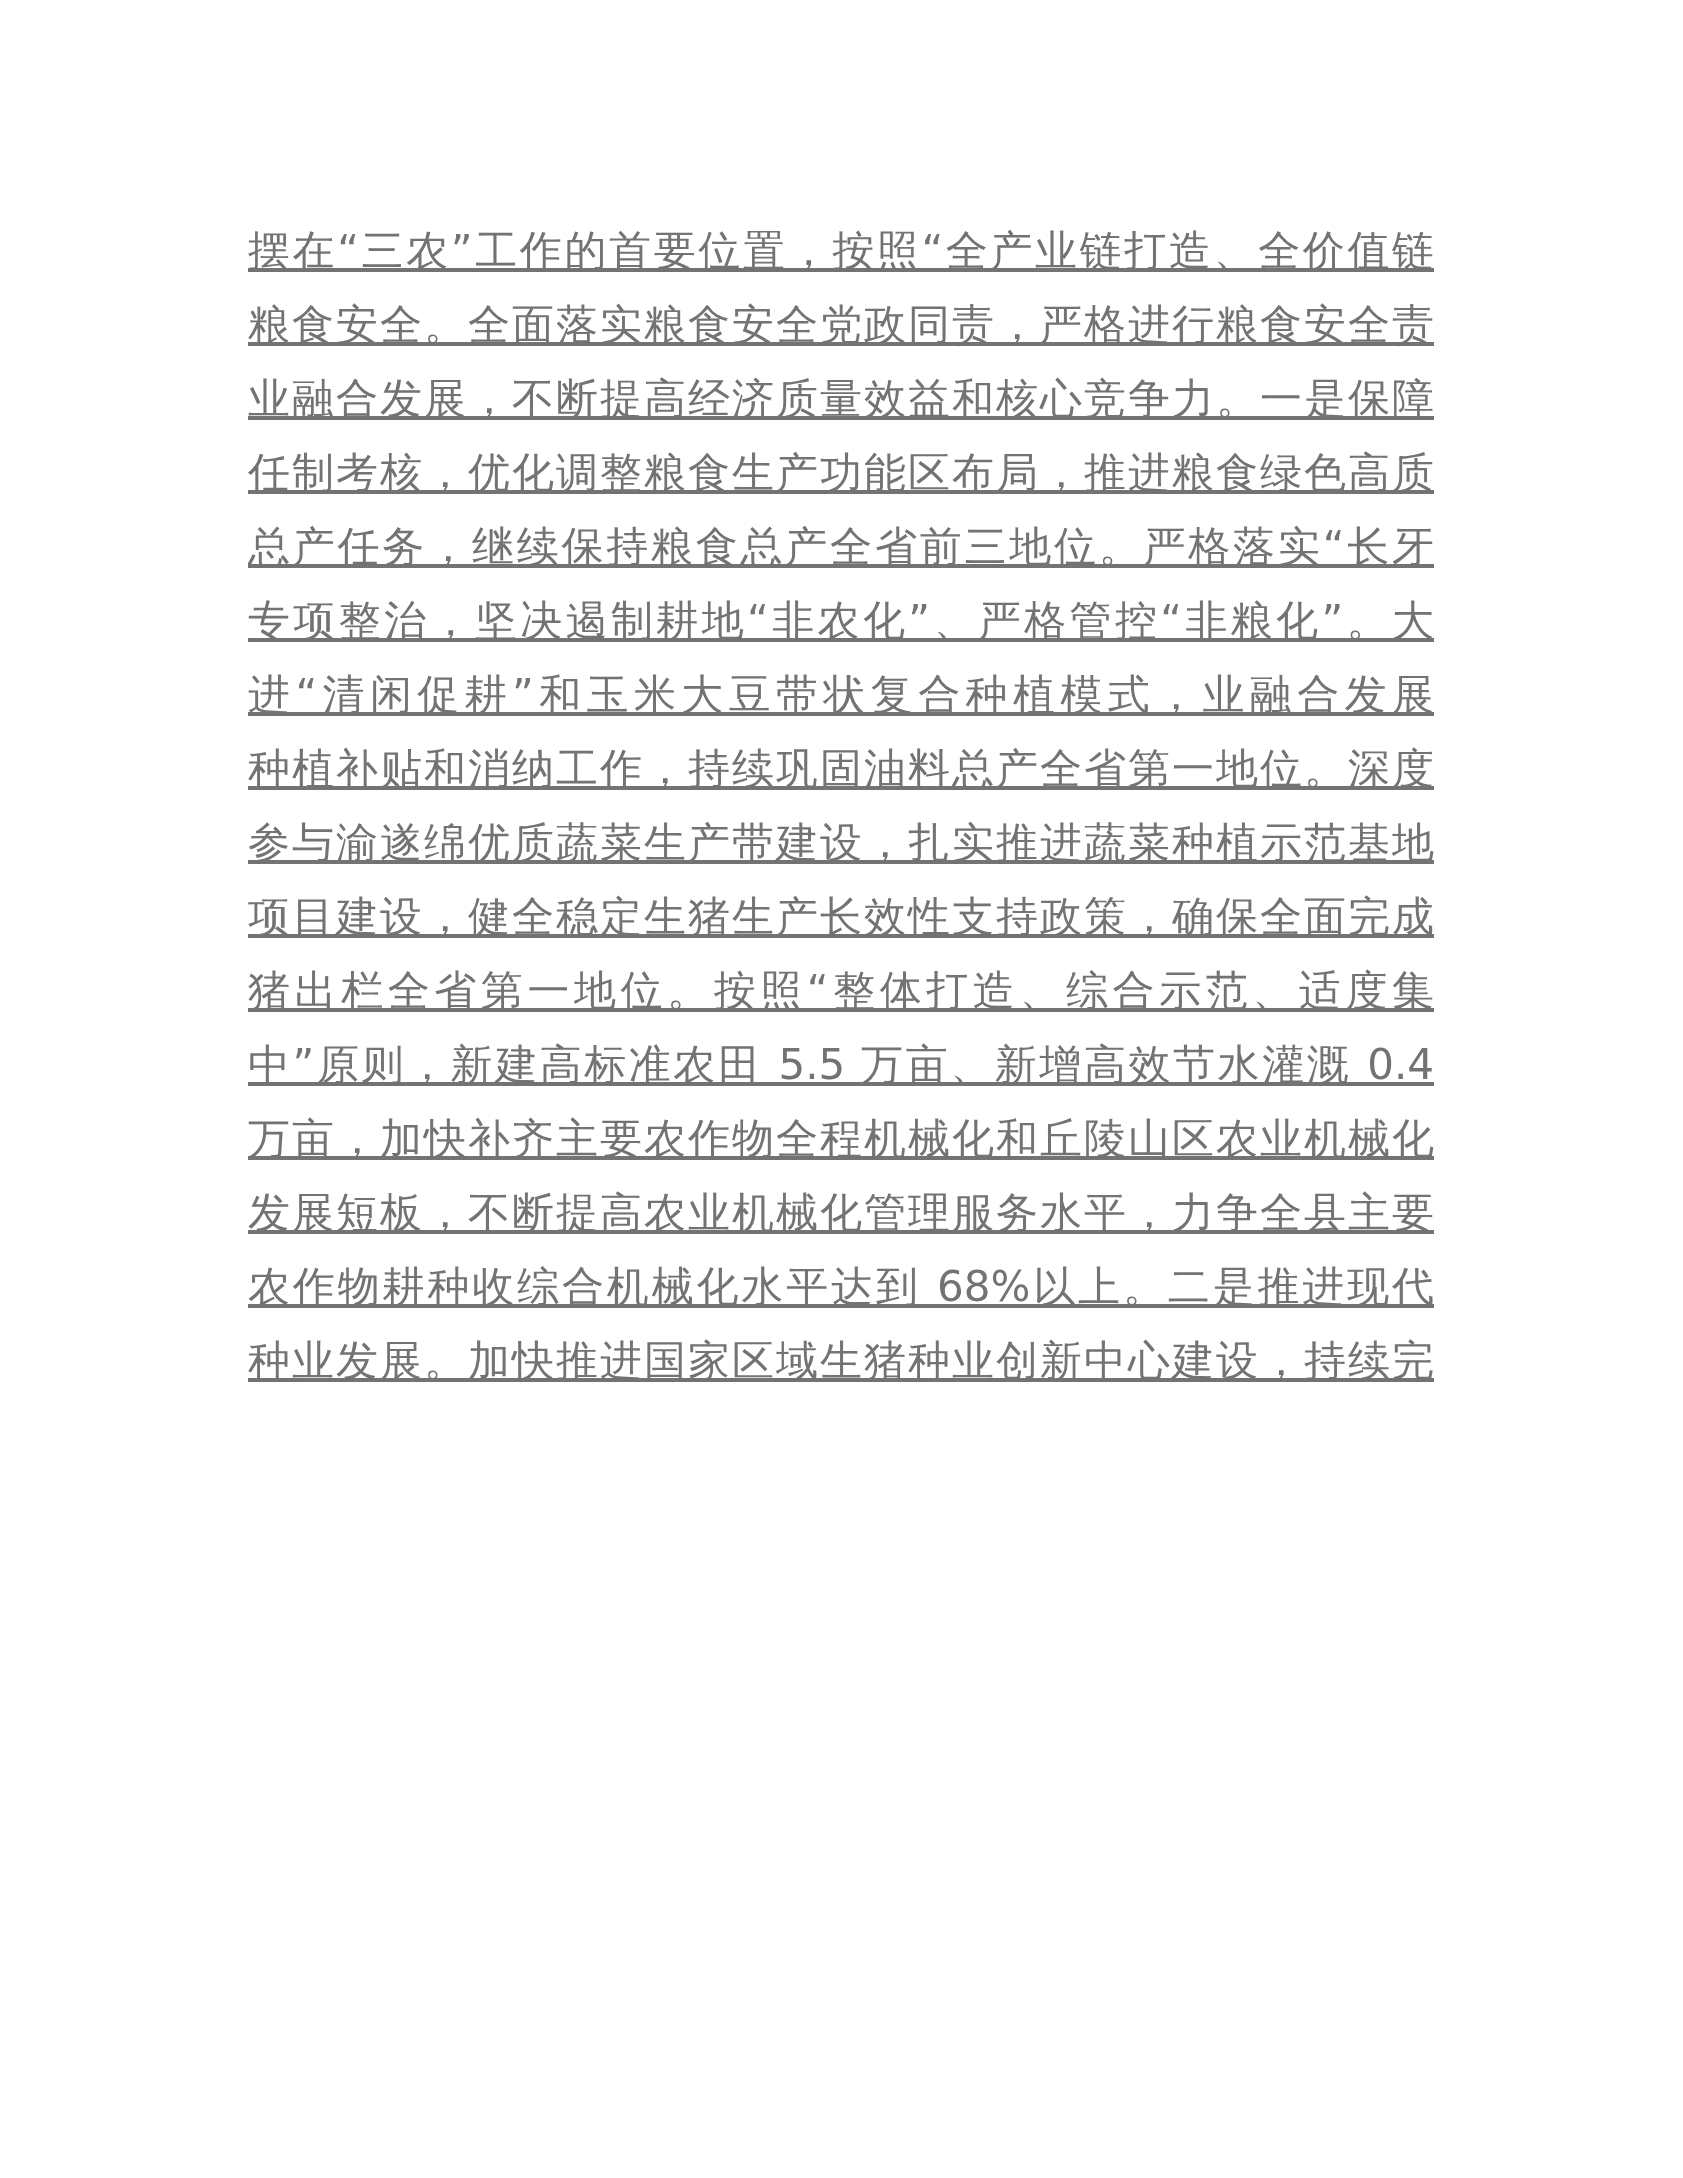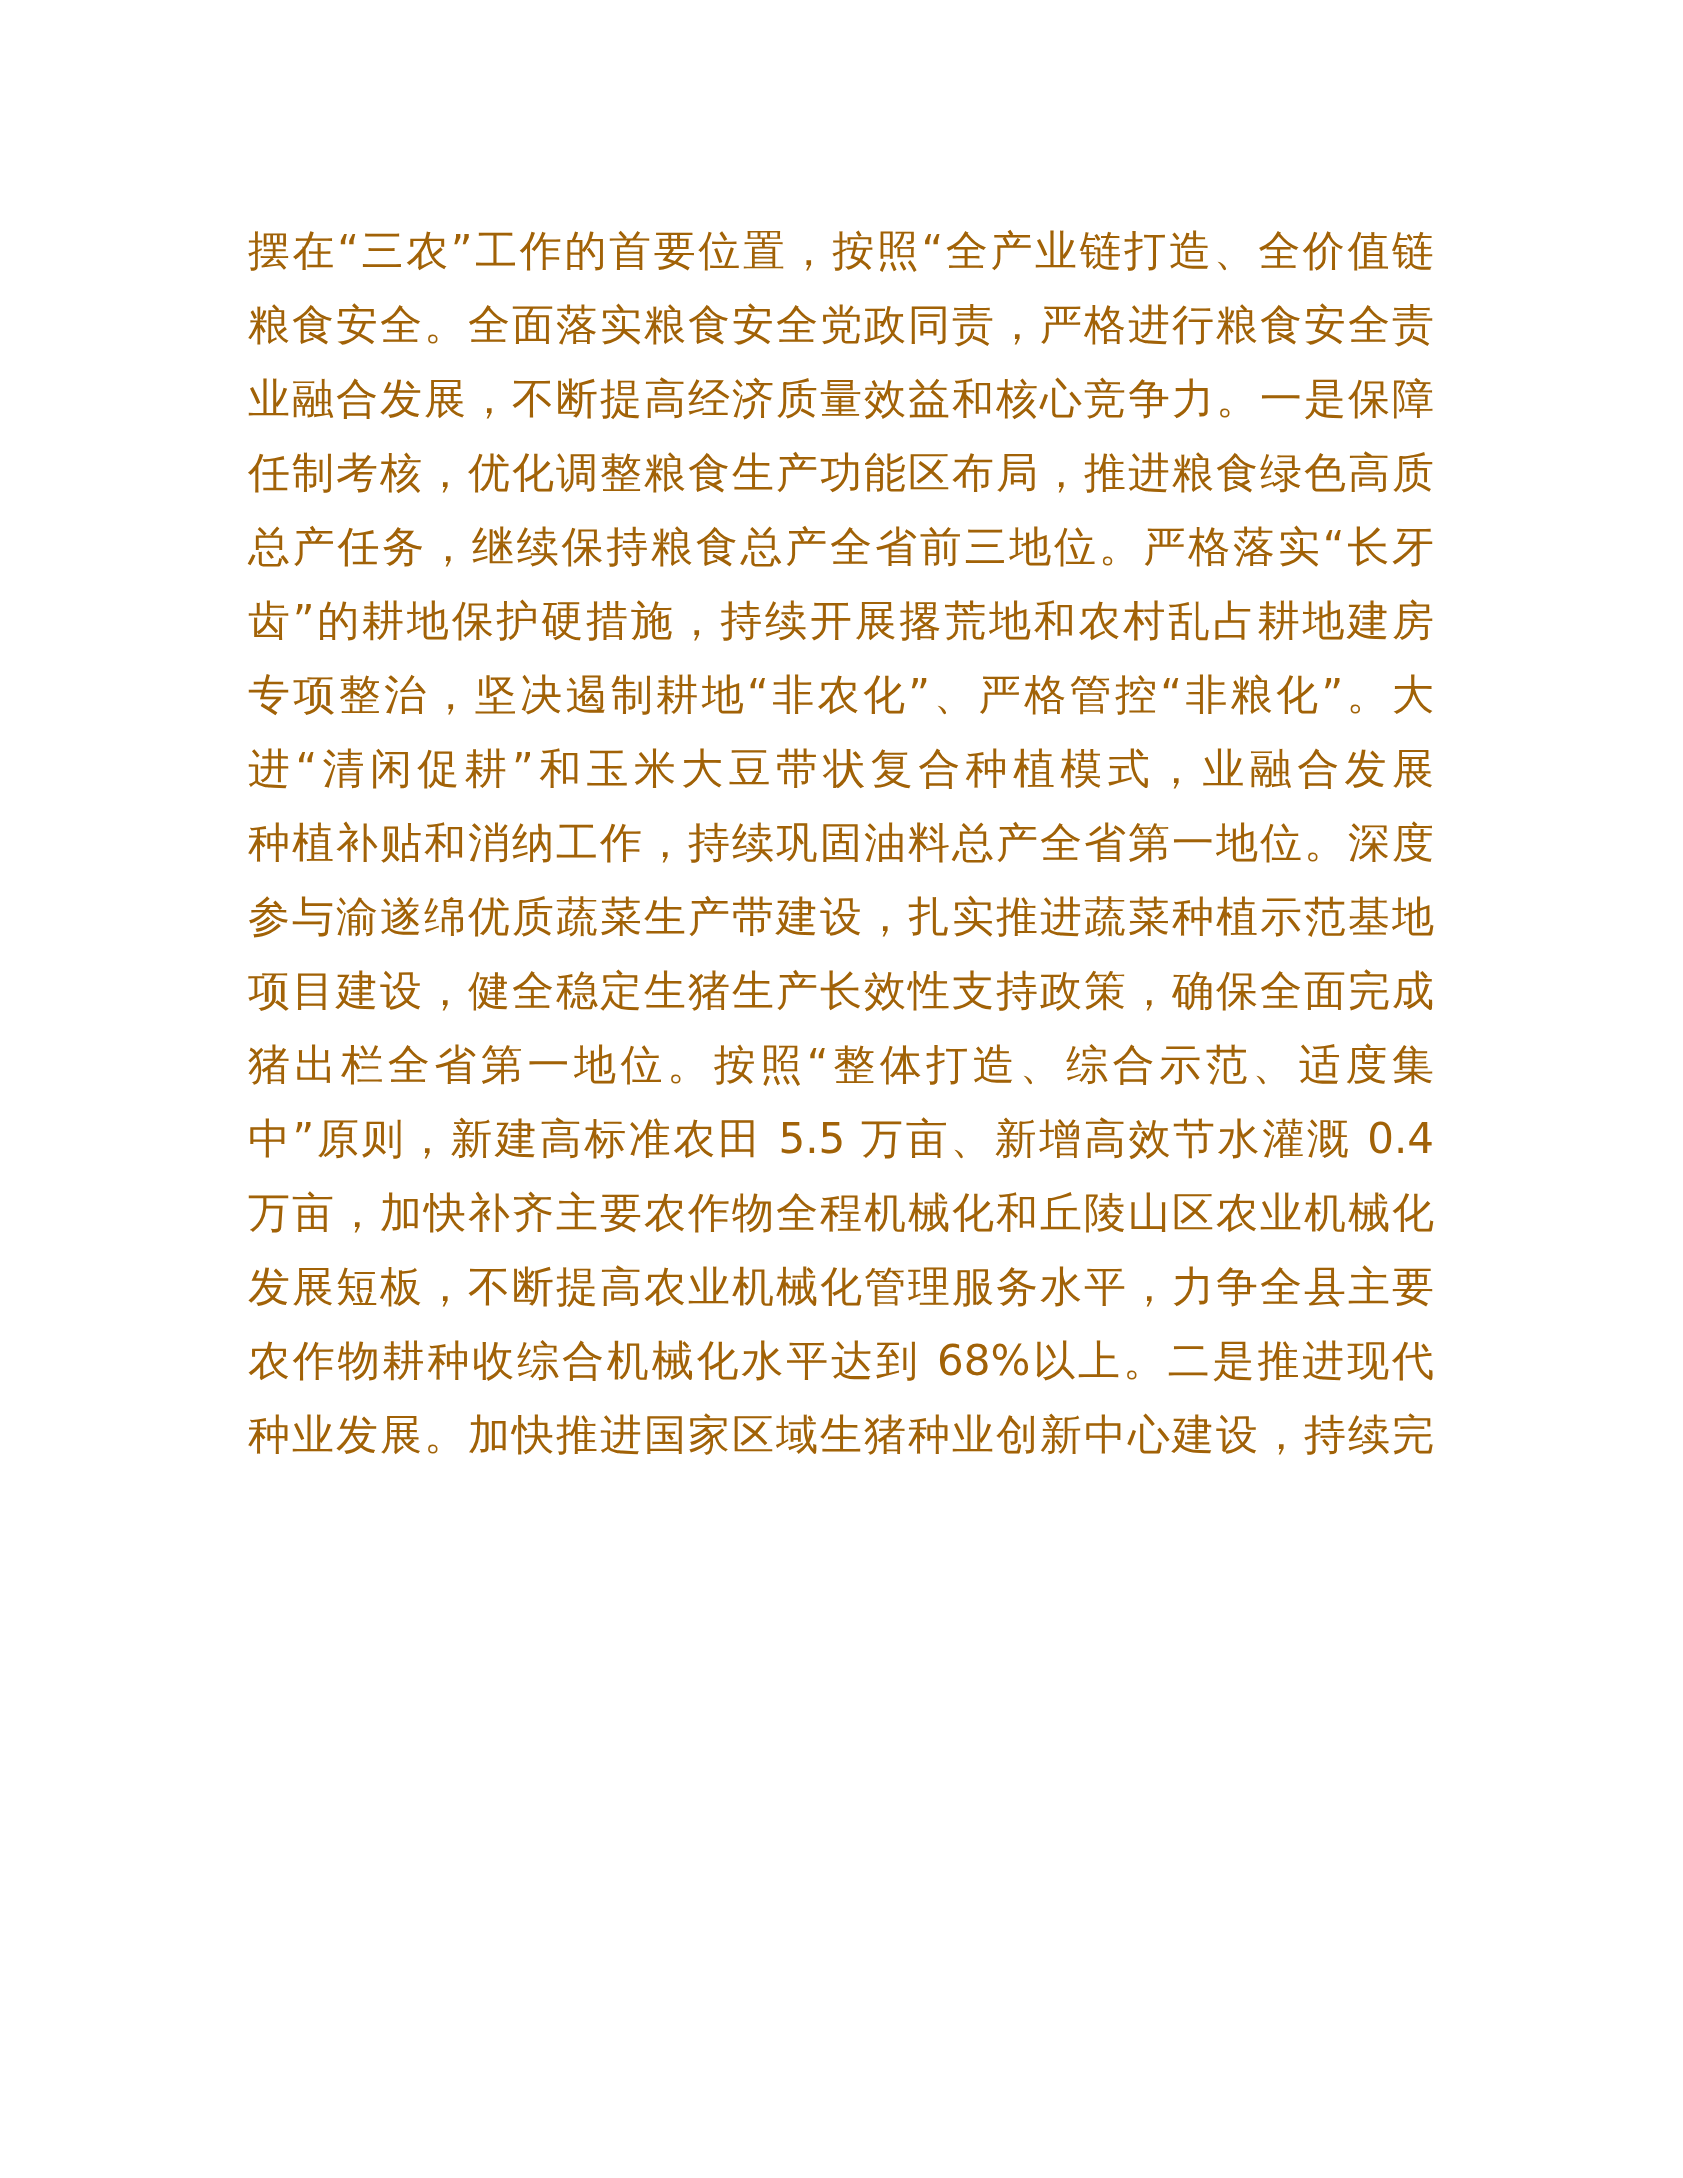--- a/index.html
+++ b/index.html
@@ -19,24 +19,25 @@
       top: 0;
       width: 1683px;
       height: 2178px;
       background: #ffffff;
     }
     .body-text {
       position: absolute;
       left: 248px;
       top: 214px;
       width: 1186px;
-      color: #a16207;
+      color: #737373;
       font-family: "DejaVu Sans", "Liberation Sans", sans-serif;
       font-size: 42px;
       line-height: 74px;
+      text-decoration: underline;
     }
     .line {
       display: block;
       height: 74px;
       white-space: nowrap;
       text-align: justify;
       text-align-last: justify;
       text-justify: inter-character;
       overflow: visible;
     }
@@ -44,21 +45,20 @@
 </head>
 <body>
 
 <div class="page">
   <div class="body-text">
     <span class="line">摆在“三农”工作的首要位置，按照“全产业链打造、全价值链</span>
     <span class="line">粮食安全。全面落实粮食安全党政同责，严格进行粮食安全责</span>
     <span class="line">业融合发展，不断提高经济质量效益和核心竞争力。一是保障</span>
     <span class="line">任制考核，优化调整粮食生产功能区布局，推进粮食绿色高质</span>
     <span class="line">总产任务，继续保持粮食总产全省前三地位。严格落实“长牙</span>
-    <span class="line">齿”的耕地保护硬措施，持续开展撂荒地和农村乱占耕地建房</span>
     <span class="line">专项整治，坚决遏制耕地“非农化”、严格管控“非粮化”。大</span>
     <span class="line">进“清闲促耕”和玉米大豆带状复合种植模式，业融合发展</span>
     <span class="line">种植补贴和消纳工作，持续巩固油料总产全省第一地位。深度</span>
     <span class="line">参与渝遂绵优质蔬菜生产带建设，扎实推进蔬菜种植示范基地</span>
     <span class="line">项目建设，健全稳定生猪生产长效性支持政策，确保全面完成</span>
     <span class="line">猪出栏全省第一地位。按照“整体打造、综合示范、适度集</span>
     <span class="line">中”原则，新建高标准农田 5.5 万亩、新增高效节水灌溉 0.4</span>
     <span class="line">万亩，加快补齐主要农作物全程机械化和丘陵山区农业机械化</span>
     <span class="line">发展短板，不断提高农业机械化管理服务水平，力争全县主要</span>
     <span class="line">农作物耕种收综合机械化水平达到 68%以上。二是推进现代</span>

